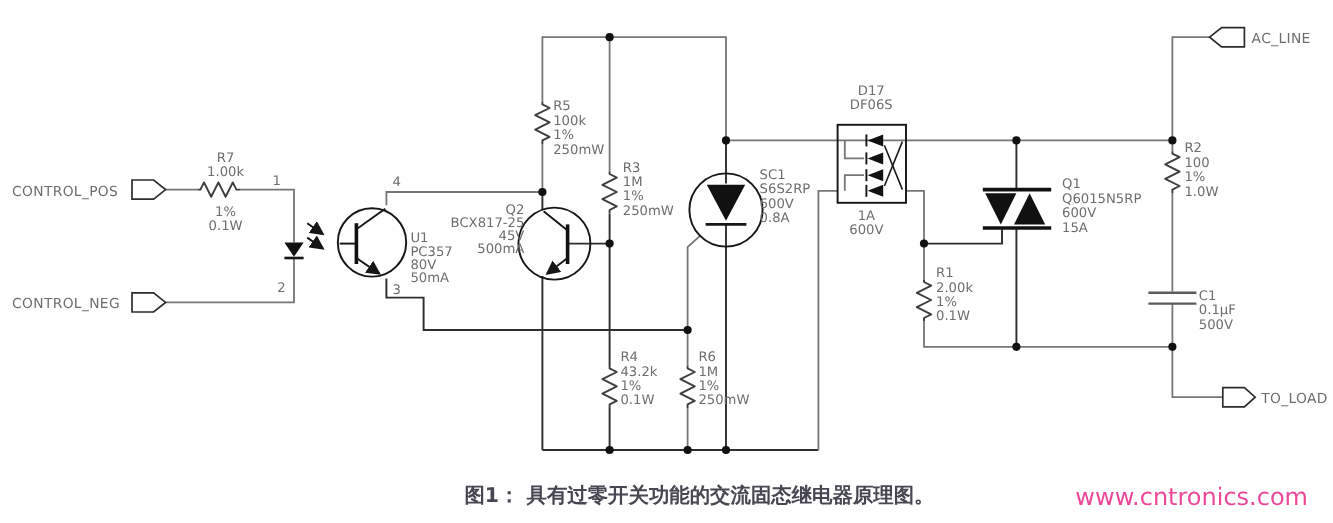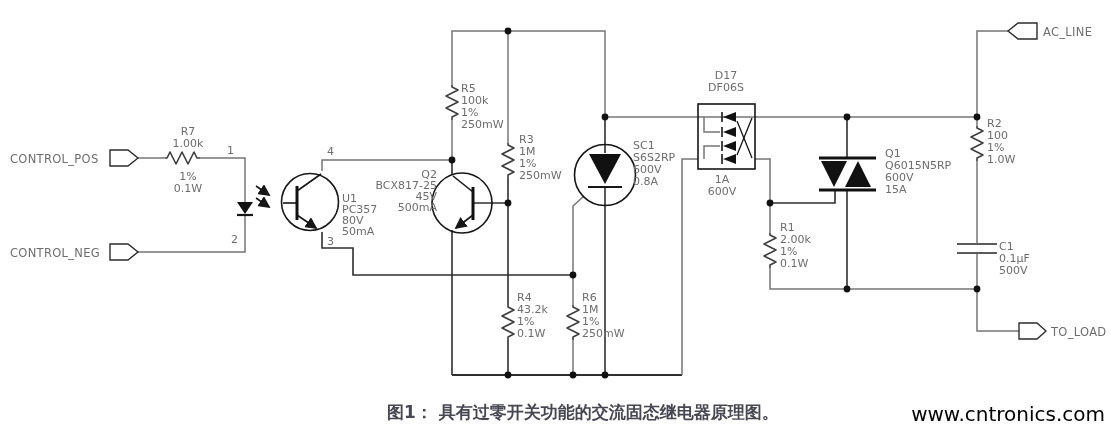--- a/index.html
+++ b/index.html
@@ -12,21 +12,21 @@
   .sym{stroke:#161616;stroke-width:1.6;fill:none;}
   .symf{fill:#111111;stroke:none;}
   .bar{stroke:#111111;stroke-width:3;fill:none;}
   .bar2{stroke:#161616;stroke-width:2.2;fill:none;}
   .term{stroke:#2c2c2c;stroke-width:1.4;fill:#ffffff;}
   .lbl{font-size:11px;fill:#6d6d6d;}
   .net{font-size:11.5px;fill:#6d6d6d;letter-spacing:.3px;}
   .dot{fill:#111111;}
   .caption{position:absolute;left:346px;top:401px;font-size:17px;font-weight:bold;
            color:#474752;white-space:nowrap;margin-left:41px;}
-  .watermark{position:absolute;right:6px;top:402px;font-size:20px;color:#000000;
+  .watermark{position:absolute;right:21px;top:402px;font-size:20px;color:#ec4899;
              white-space:nowrap;}
 </style>
 </head>
 <body>
 
 <div class="stage">
   <svg width="1111" height="436" viewBox="0 0 1111 436">
     <defs>
       <path id="vres" d="M0,0 v2 l6,3 l-12,6 l12,6 l-12,6 l12,6 l-6,3 v3"></path>
       <marker id="ah" viewBox="0 0 10 10" refX="8.5" refY="5" markerWidth="7.5" markerHeight="7.5" orient="auto-start-reverse">

